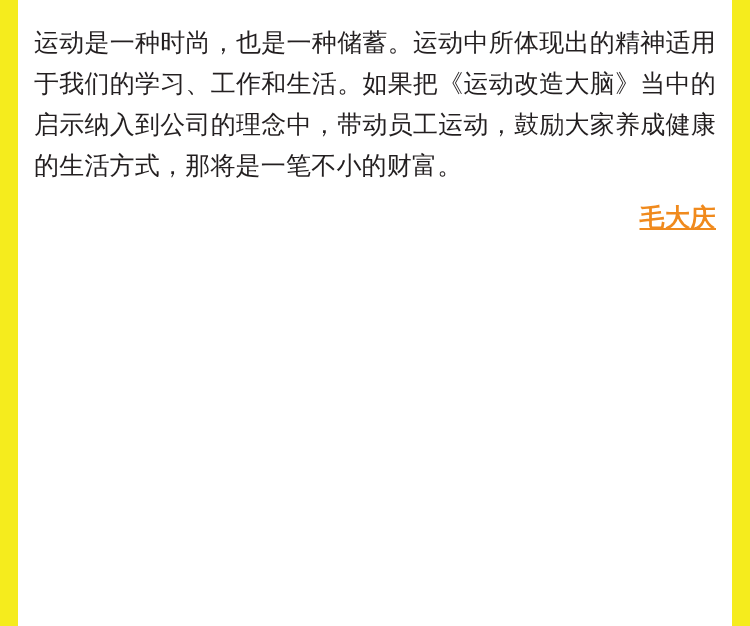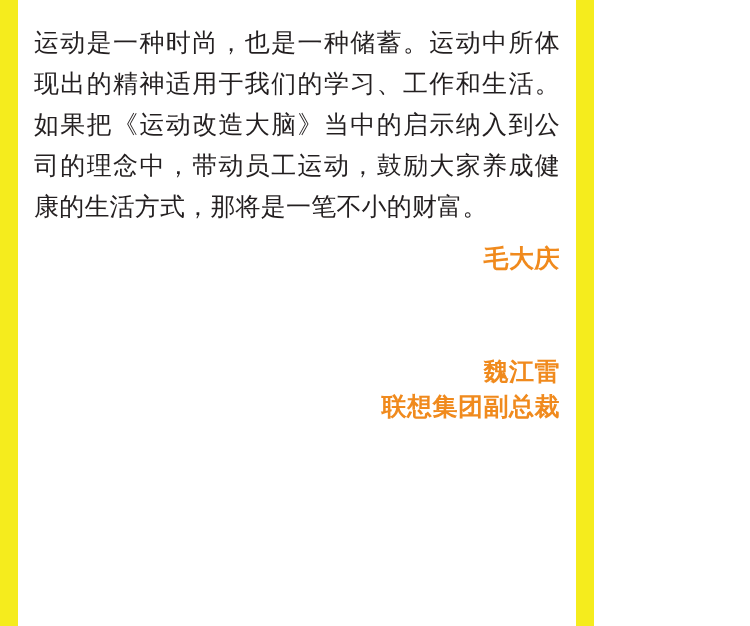--- a/index.html
+++ b/index.html
@@ -8,21 +8,21 @@
   }
   body {
     width: 750px;
     height: 626px;
     background: #ffffff;
     font-family: "Liberation Sans", sans-serif;
     overflow: hidden;
   }
   .page {
     position: relative;
-    width: 594px;
+    width: 750px;
     height: 626px;
     background: #ffffff;
     box-sizing: border-box;
   }
   .edge-bar {
     position: absolute;
     top: 0;
     bottom: 0;
     width: 18px;
     background: #f5ec1d;
@@ -61,20 +61,21 @@
     margin-top: 14px;
     text-align: right;
     color: #f08a1d;
     font-weight: bold;
     font-size: 25px;
     line-height: 35px;
     letter-spacing: 0.5px;
   }
   .attribution .name {
     display: block;
+    text-decoration: underline;
   }
   .attribution .title {
     display: block;
   }
 </style>
 </head>
 <body>
 
 <div class="page">
 
@@ -84,20 +85,16 @@
   <div class="content">
 
     <div class="quote-block first">
       <p class="quote-text">运动是一种时尚，也是一种储蓄。运动中所体现出的精神适用于我们的学习、工作和生活。如果把《运动改造大脑》当中的启示纳入到公司的理念中，带动员工运动，鼓励大家养成健康的生活方式，那将是一笔不小的财富。</p>
       <div class="attribution">
         <span class="name">毛大庆</span>
       </div>
     </div>
 
     <div class="quote-block second">
-      <div class="attribution">
-        <span class="name">魏江雷</span>
-        <span class="title">联想集团副总裁</span>
-      </div>
     </div>
 
   </div>
 </div>
 
 </body></html>

